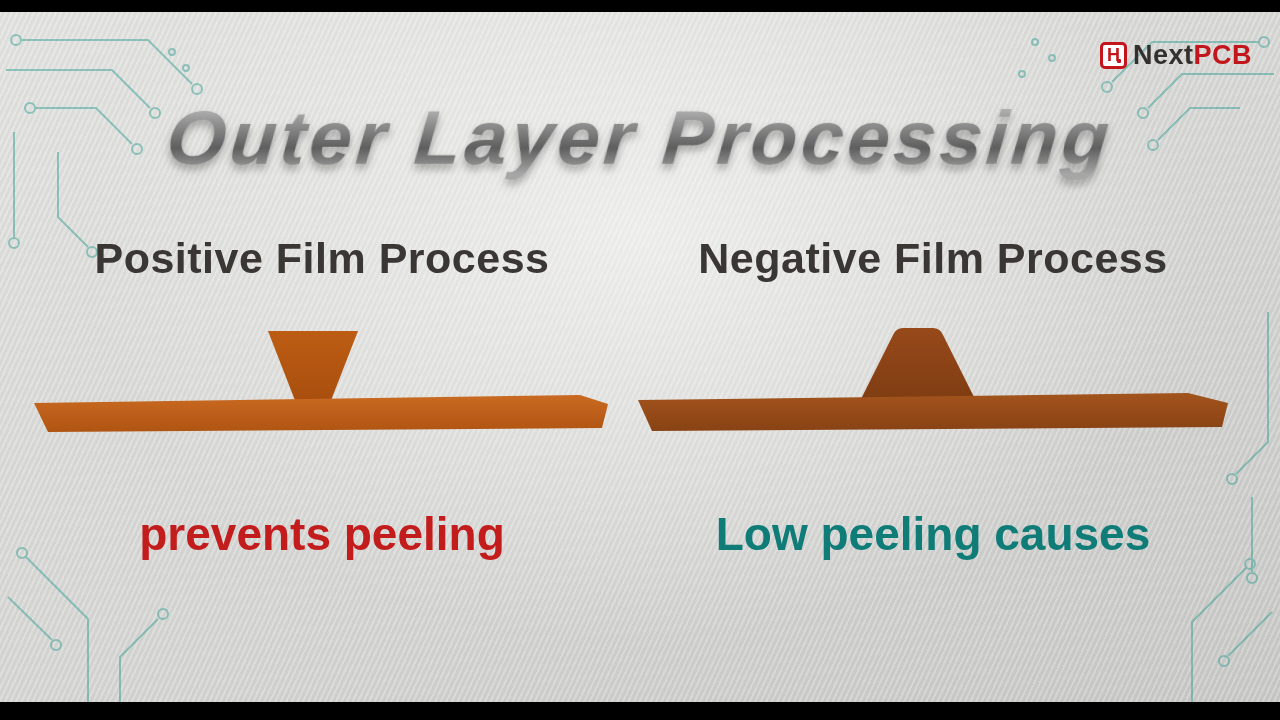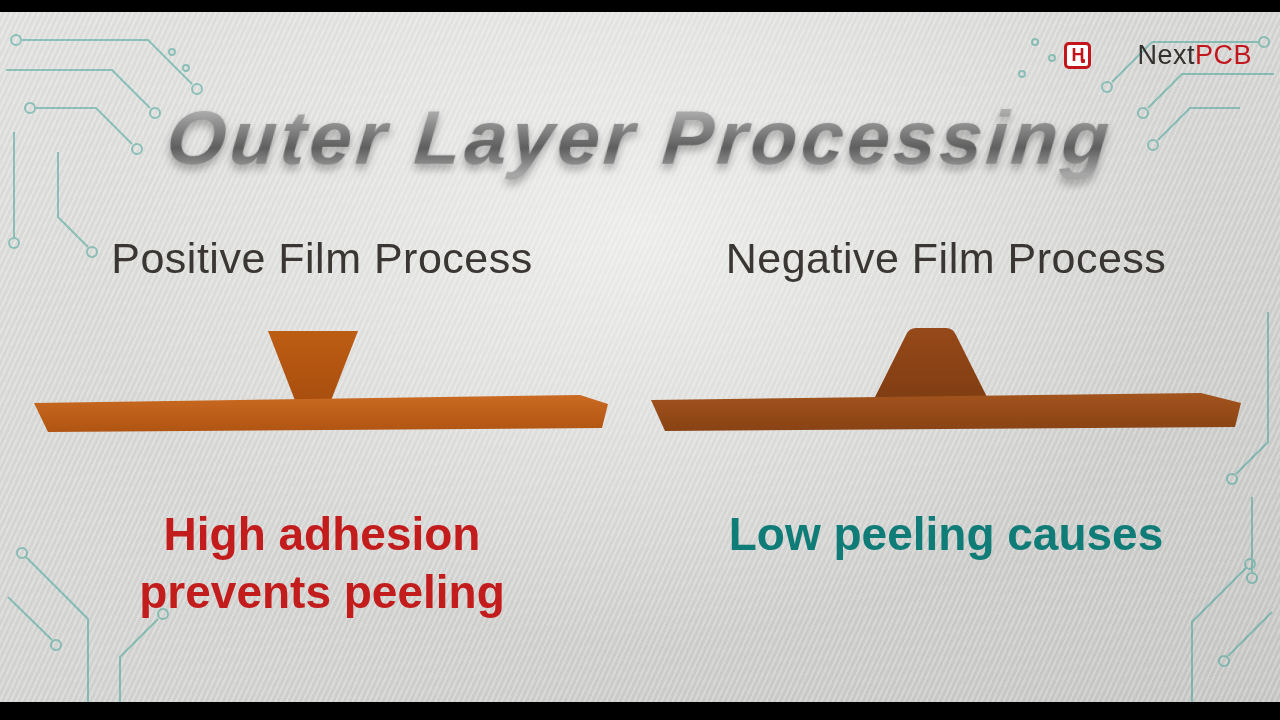--- a/index.html
+++ b/index.html
@@ -21,41 +21,41 @@
   .circuits{position:absolute;top:0;left:0;width:100%;height:100%;}
 
   
   .logo{position:absolute;top:28px;right:28px;display:flex;align-items:center;gap:6px;}
   .logo-icon{
     width:27px;height:27px;border:3px solid #c3161c;border-radius:5px;background:#fff;
     color:#c3161c;font-weight:bold;font-size:18px;display:flex;align-items:center;justify-content:center;
     box-sizing:border-box;position:relative;
   }
   .logo-dot{position:absolute;right:3px;bottom:3px;width:4px;height:4px;background:#c3161c;border-radius:1px;}
-  .logo-text{font-size:27px;font-weight:normal;letter-spacing:0.5px;margin-left:40px;}
+  .logo-text{font-size:27px;font-weight:bold;letter-spacing:0.5px;}
   .logo-next{color:#33302e;}
   .logo-pcb{color:#c3161c;}
 
   
   .title{
     position:absolute;top:82px;left:0;width:100%;margin:0;text-align:center;
     font-size:76px;font-weight:bold;font-style:italic;letter-spacing:4px;
     background:linear-gradient(180deg,#c9c9c9 5%,#8e8e8e 35%,#5e5e5e 62%,#a6a6a6 92%);
     -webkit-background-clip:text;background-clip:text;color:transparent;
     transform:skewX(-5deg);
     filter:drop-shadow(0 5px 4px rgba(70,70,70,0.45));
     white-space:nowrap;
   }
 
   
   .col{position:absolute;top:222px;display:flex;flex-direction:column;align-items:center;}
   .col-positive{left:28px;width:588px;}
-  .col-negative{left:645px;width:602px;}
+  .col-negative{left:632px;width:602px;}
   .col h2{
-    margin:0;font-size:43px;font-weight:normal;color:#3a3633;letter-spacing:0.5px;white-space:nowrap;
+    margin:0;font-size:43px;font-weight:bold;color:#3a3633;letter-spacing:0.5px;white-space:nowrap;
   }
   .diagram{margin-top:42px;display:block;}
   .caption{
     margin-top:66px;text-align:center;font-size:46px;font-weight:bold;line-height:1.25;white-space:nowrap;
   }
   .col-positive .caption{color:#c31c1c;}
   .col-negative .caption{color:#0f7c78;}
 </style>
 </head>
 <body>
@@ -130,21 +130,20 @@
           <linearGradient id="copperPosTrap" x1="0" y1="0" x2="0" y2="1">
             <stop offset="0" stop-color="#bd5d14"></stop>
             <stop offset="1" stop-color="#a84e0e"></stop>
           </linearGradient>
         </defs>
         <polygon points="238,6 328,6 300,78 266,78" fill="url(#copperPosTrap)"></polygon>
         <polygon points="4,78 550,70 578,79 572,103 18,107" fill="url(#copperPosBase)"></polygon>
       </svg>
 
       <div class="caption">
-        <div>High adhesion</div>
         <div>prevents peeling</div>
       </div>
     </div>
 
     <div class="col col-negative">
       <h2>Negative Film Process</h2>
 
       <svg class="diagram" width="602" height="115" viewBox="0 0 602 115">
         <defs>
           <linearGradient id="copperNegBase" x1="0" y1="0" x2="0" y2="1">

